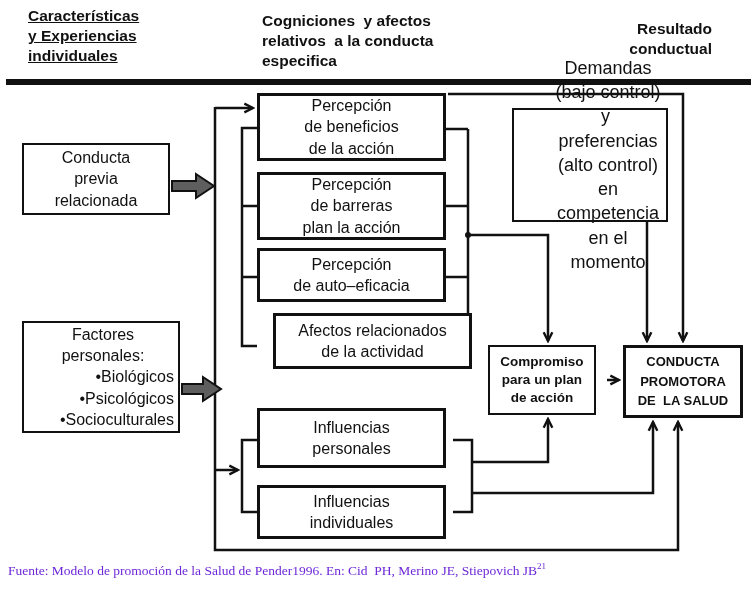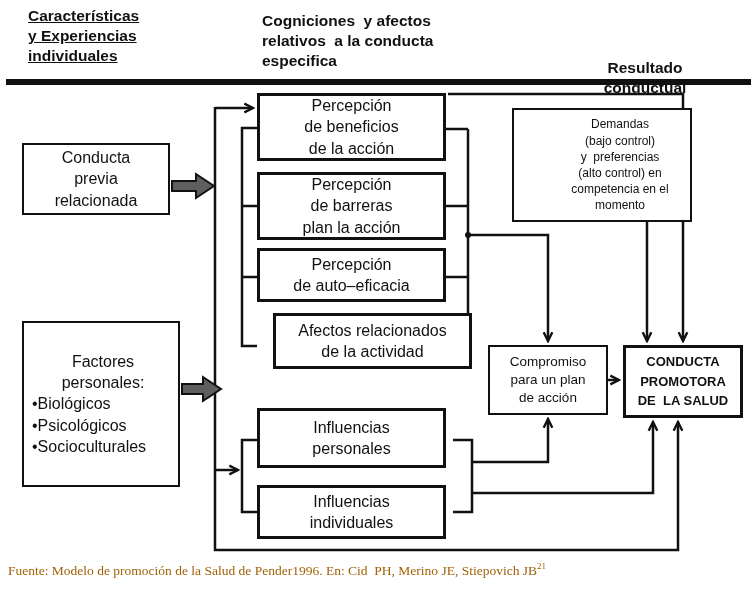--- a/index.html
+++ b/index.html
@@ -5,45 +5,45 @@
   html,body{margin:0;padding:0;background:#fff;}
   #stage{
     position:relative;width:755px;height:589px;background:#ffffff;
     font-family:"Liberation Sans","DejaVu Sans",sans-serif;color:#111;
     overflow:hidden;
   }
   .hdr{position:absolute;font-weight:bold;line-height:1.28;letter-spacing:0;}
   .hdr div{white-space:pre-wrap;}
   #hdr1{left:28px;top:6px;width:170px;font-size:15.5px;text-align:left;text-decoration:underline;}
   #hdr2{left:262px;top:11px;width:236px;font-size:15.5px;}
-  #hdr3{left:578px;top:19px;width:134px;font-size:15.5px;text-align:center;margin-top:39px;}
+  #hdr3{left:578px;top:19px;width:134px;font-size:15.5px;text-align:right;}
   #rule{position:absolute;left:6px;top:79px;width:745px;height:6px;background:#111;}
   svg#wires{position:absolute;left:0;top:0;}
   .box{
     position:absolute;box-sizing:border-box;background:#fff;border:2.5px solid #111;
     display:flex;flex-direction:column;justify-content:center;align-items:center;
     text-align:center;line-height:1.32;
   }
   .box div{white-space:pre-wrap;}
   #bx-conducta-previa{left:22px;top:143px;width:148px;height:72px;font-size:16px;}
-  #bx-factores{left:22px;top:321px;width:158px;height:166px;font-size:16px;align-items:stretch;padding-left:8px;padding-right:4px;}
+  #bx-factores{left:22px;top:321px;width:158px;height:112px;font-size:16px;align-items:stretch;padding-left:8px;padding-right:4px;}
   #bx-factores .ttl{text-align:center;}
-  #bx-factores .bullet{text-align:left;}
+  #bx-factores .bullet{text-align:right;}
   #bx-beneficios{left:257px;top:93px;width:189px;height:68px;font-size:16px;border-width:3px;}
   #bx-barreras{left:257px;top:172px;width:189px;height:68px;font-size:16px;border-width:3px;}
   #bx-autoeficacia{left:257px;top:248px;width:189px;height:54px;font-size:16px;border-width:3px;}
   #bx-afectos{left:273px;top:313px;width:199px;height:56px;font-size:16px;border-width:3px;}
   #bx-inf-personales{left:257px;top:408px;width:189px;height:60px;font-size:16px;border-width:3px;}
   #bx-inf-situacionales{left:257px;top:485px;width:189px;height:54px;font-size:16px;border-width:3px;}
-  #bx-demandas{left:512px;top:108px;width:180px;height:114px;font-size:12px;line-height:1.35;padding-left:36px;}
-  #bx-compromiso{left:488px;top:345px;width:120px;height:70px;font-size:13.5px;font-weight:normal;}
+  #bx-demandas{left:512px;top:108px;width:156px;height:114px;font-size:18px;line-height:1.35;padding-left:36px;}
+  #bx-compromiso{left:488px;top:345px;width:108px;height:70px;font-size:13.5px;font-weight:bold;}
   #bx-conducta-salud{left:623px;top:345px;width:120px;height:73px;font-size:13px;font-weight:bold;border-width:3px;line-height:1.5;}
   #footer{
     position:absolute;left:8px;top:561px;width:740px;
-    font-family:"Liberation Serif","DejaVu Serif",serif;font-size:13.5px;color:#a16207;
+    font-family:"Liberation Serif","DejaVu Serif",serif;font-size:13.5px;color:#6d28d9;
   }
   #footer sup{font-size:9px;}
 </style>
 </head>
 <body>
 
 <div id="stage">
 
   <div class="hdr" id="hdr1">
     <div>Características</div>

